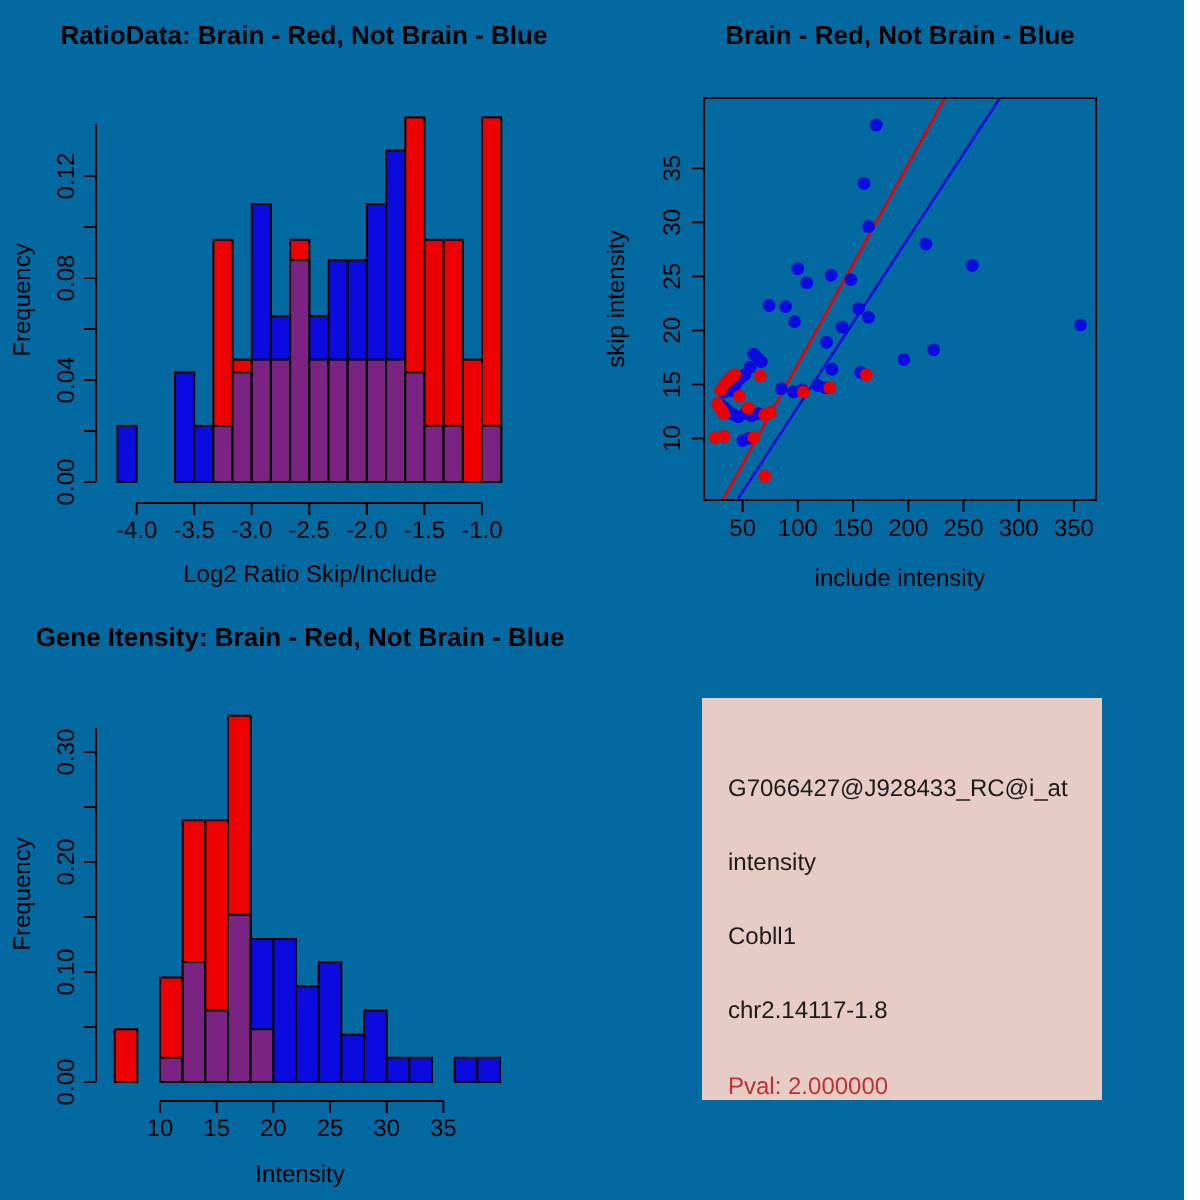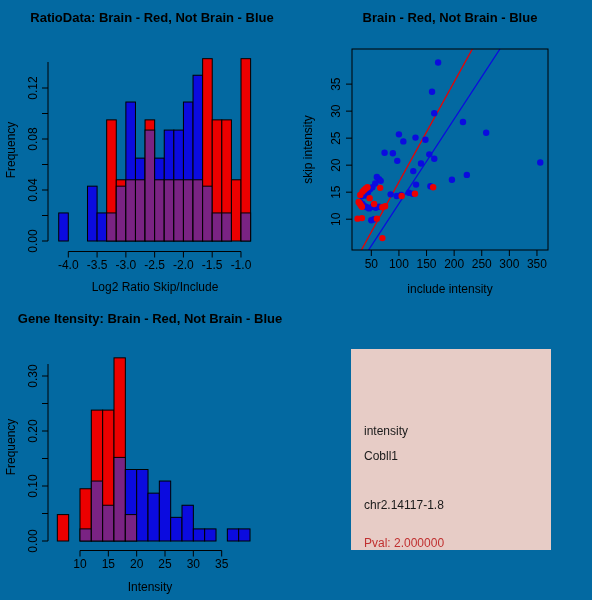--- a/index.html
+++ b/index.html
@@ -231,18 +231,19 @@
       <rect x="159.338" y="481.05" width="11.334" height="59.94999999999999" fill="#0B0BDF" stroke="#000" stroke-width="1"></rect>
       <rect x="170.672" y="517.35" width="11.334" height="23.649999999999977" fill="#0B0BDF" stroke="#000" stroke-width="1"></rect>
       <rect x="182.006" y="505.25" width="11.334" height="35.75" fill="#0B0BDF" stroke="#000" stroke-width="1"></rect>
       <rect x="193.34" y="528.9" width="11.334" height="12.100000000000023" fill="#0B0BDF" stroke="#000" stroke-width="1"></rect>
       <rect x="204.67399999999998" y="528.9" width="11.334" height="12.100000000000023" fill="#0B0BDF" stroke="#000" stroke-width="1"></rect>
       <rect x="227.34199999999998" y="528.9" width="11.334" height="12.100000000000023" fill="#0B0BDF" stroke="#000" stroke-width="1"></rect>
       <rect x="238.676" y="528.9" width="11.334" height="12.100000000000023" fill="#0B0BDF" stroke="#000" stroke-width="1"></rect>
     </svg>
 
   <div id="info-panel" style="background: rgb(231, 204, 198);">
+    <div class="info-line" style="top: 38px;">G7066427@J928433_RC@i_at</div>
     <div class="info-line" style="top: 75px;">intensity</div>
-    <div class="info-line" style="top: 100px;">Cobll1</div>
+    <div class="info-line" style="top: 112px;">Cobll1</div>
     <div class="info-line" style="top: 149px; text-align: center;">chr2.14117-1.8</div>
     <div class="info-line pval" style="top: 187px;">Pval: 2.000000</div>
   </div>
 </div>
 
 </body></html>

